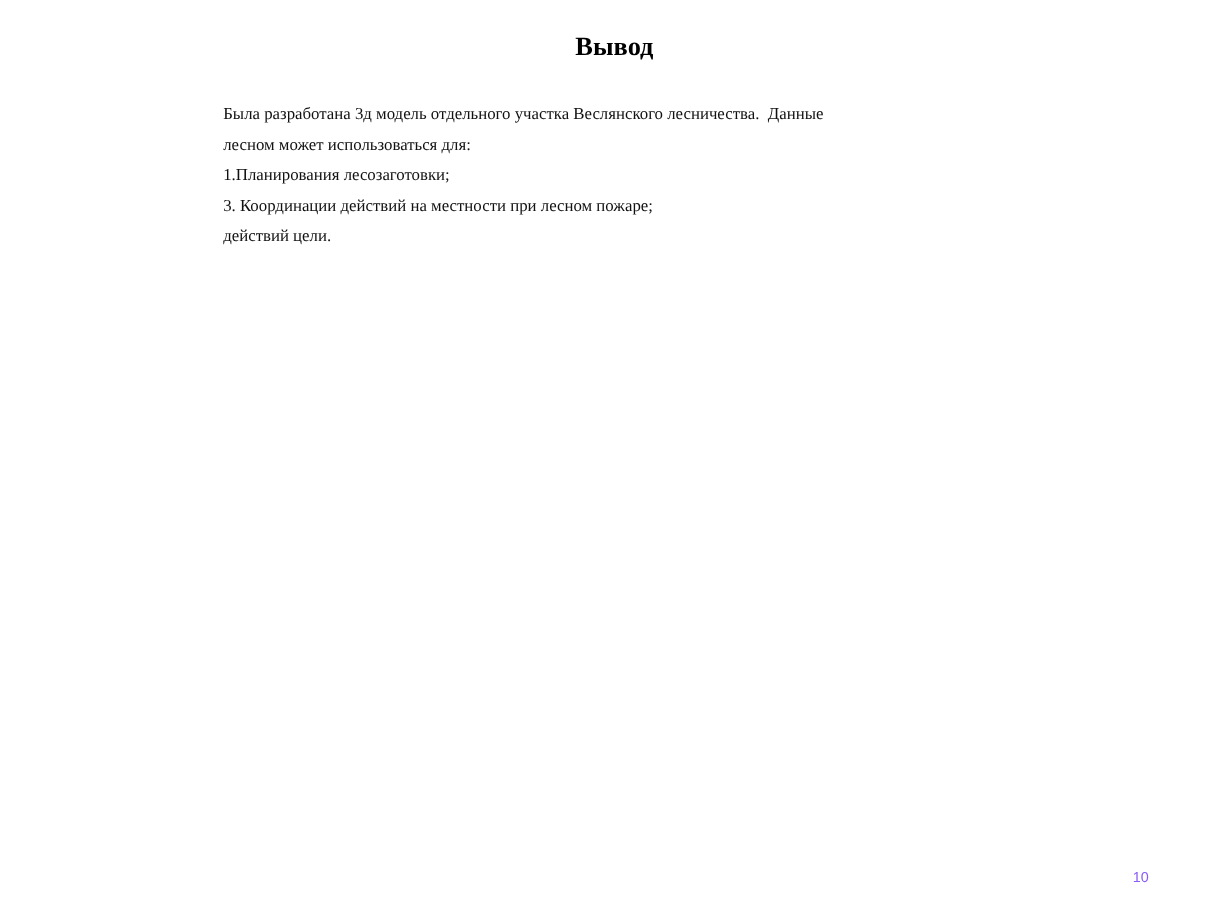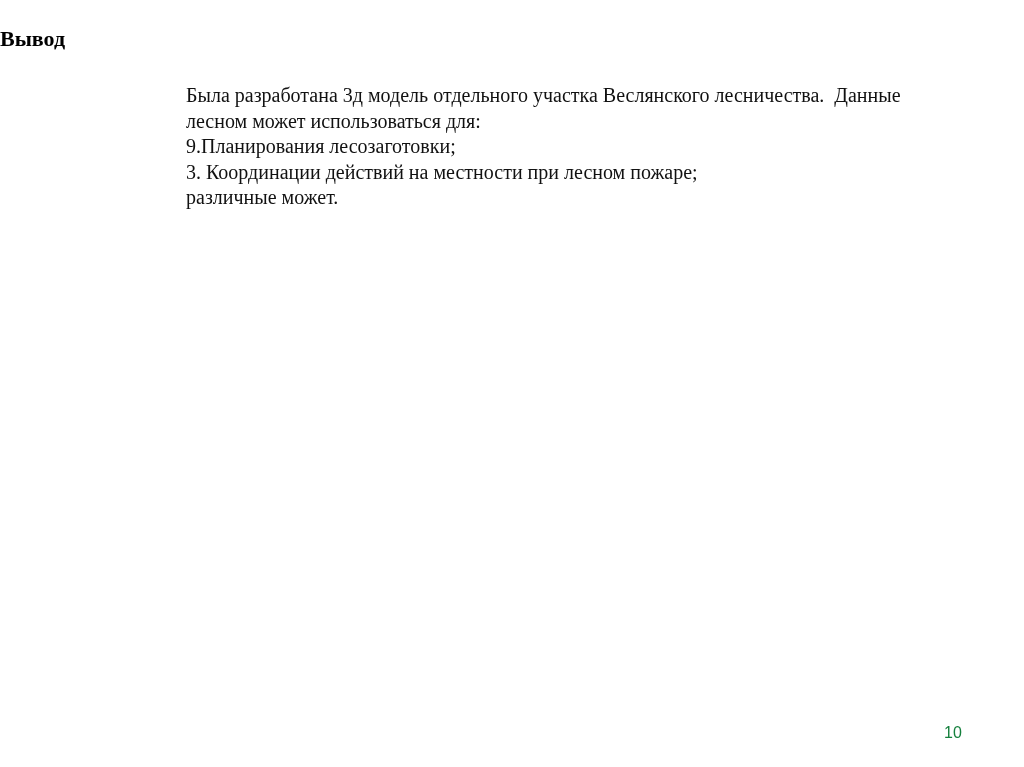--- a/index.html
+++ b/index.html
@@ -1,39 +1,40 @@
 <!DOCTYPE html>
 <html><head>
   <meta charset="utf-8">
   <style>
     html, body { margin: 0; padding: 0; background: #ffffff; }
     body { width: 1024px; height: 767px; position: relative; overflow: hidden; }
     .title {
       position: absolute; left: 0; width: 1024px; top: 26px;
+      text-align: center;
       font-family: "Liberation Serif", serif;
       font-weight: bold; font-size: 22px; color: #000;
     }
     .body-text {
       position: absolute; left: 186px; top: 83px; width: 740px;
       font-family: "Liberation Serif", serif;
-      font-size: 20px; line-height: 25.5px; color: #111;
+      font-size: 14px; line-height: 25.5px; color: #111;
     }
     .body-text p { margin: 0; white-space: pre-wrap; }
     .page-number {
       position: absolute; left: 944px; top: 724px;
       font-family: "Liberation Sans", sans-serif;
-      font-size: 16px; color: #15803d;
+      font-size: 12px; color: #8b5cf6;
     }
   </style>
 </head>
 <body>
 
 <div class="title">Вывод</div>
 
 <div class="body-text">
   <p>Была разработана 3д модель отдельного участка Веслянского лесничества.  Данные</p>
   <p>лесном может использоваться для:</p>
-  <p>9.Планирования лесозаготовки;</p>
+  <p>1.Планирования лесозаготовки;</p>
   <p>3. Координации действий на местности при лесном пожаре;</p>
-  <p>различные может.</p>
+  <p>действий цели.</p>
 </div>
 
 <div class="page-number">10</div>
 
 </body></html>

